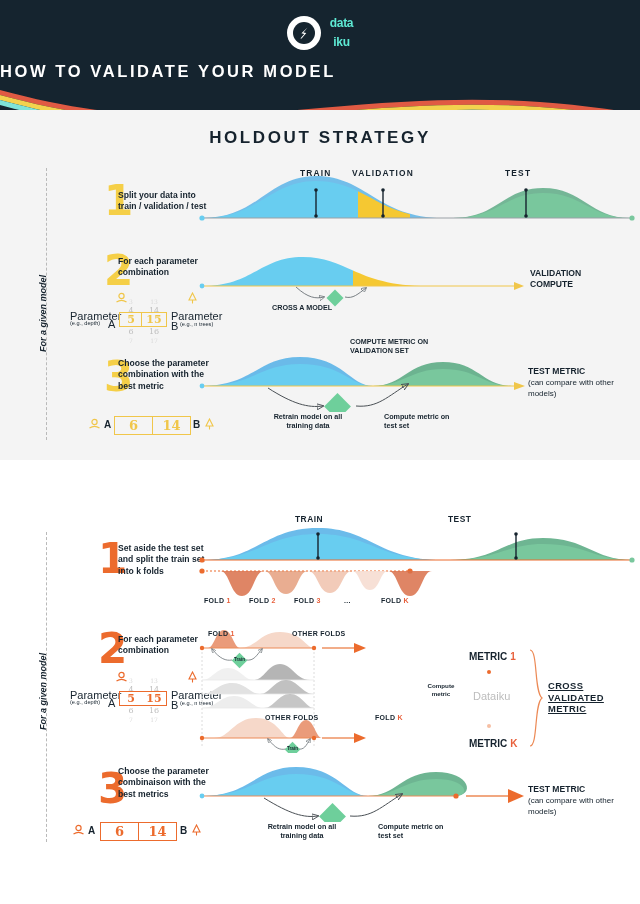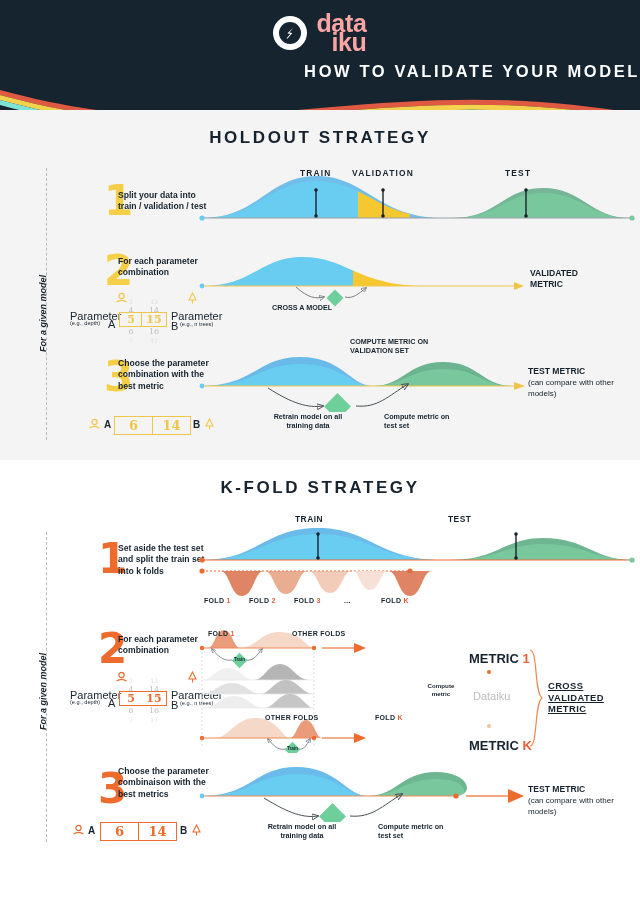--- a/index.html
+++ b/index.html
@@ -20,25 +20,25 @@
   }
   .logo-wrap{
     position:absolute;left:0;top:14px;width:640px;
     display:flex;justify-content:center;align-items:center;gap:9px;
   }
   .logo-mark{
     width:34px;height:34px;border-radius:50%;background:#ffffff;
     display:flex;align-items:center;justify-content:center;
   }
   .logo-text{
-    color:#fca5a5;font-weight:bold;font-size:25px;line-height:19px;
-    letter-spacing:-0.3px;text-align:right;
+    color:#5eead4;font-weight:bold;font-size:12px;line-height:19px;
+    letter-spacing:-0.3px;text-align:center;
   }
   .title{
-    position:absolute;left:0;top:62px;width:640px;text-align:right;
+    position:absolute;left:0;top:62px;width:640px;text-align:left;
     color:#ffffff;font-size:16.5px;font-weight:bold;letter-spacing:2.6px;
   }
   .wave{position:absolute;left:0;top:86px;width:640px;height:40px;}
 
   
   .sec-holdout{
     position:absolute;left:0;top:110px;width:640px;height:350px;
     background:#f4f4f4;
   }
   .sec-kfold{
@@ -132,21 +132,21 @@
     position:absolute;font-weight:bold;font-size:10px;color:#16232e;
   }
 
   
   .foldlab{
     position:absolute;font-size:7px;font-weight:bold;color:#16232e;
     white-space:nowrap;letter-spacing:0.3px;
   }
   .foldlab i{color:#e8603c;font-style:normal;}
   .metriclab{
-    position:absolute;font-size:13px;font-weight:bold;color:#16232e;white-space:nowrap;
+    position:absolute;font-size:10px;font-weight:bold;color:#16232e;white-space:nowrap;
   }
   .metriclab i{color:#e8603c;font-style:normal;}
   .avglab{
     position:absolute;font-size:11px;color:#bdbdbd;white-space:nowrap;
   }
   .cvmetric{
     position:absolute;font-size:9.4px;font-weight:bold;line-height:11.5px;
     color:#16232e;letter-spacing:0.4px;white-space:nowrap;
   }
   .computelab{
@@ -307,21 +307,21 @@
       <path d="M98,35 C110,46 118,47 126,45" fill="none" stroke="#6b7277" stroke-width="0.9" marker-end="url(#arrTiny)"></path>
       <path d="M147,45 C155,47 160,42 168,36" fill="none" stroke="#6b7277" stroke-width="0.9" marker-end="url(#arrTiny)"></path>
       <rect x="131" y="40" width="12" height="12" fill="#6ecf9b" transform="rotate(45 137 46)"></rect>
     </svg>
 
     <div class="caption" style="left:272px;top:303px;">CROSS A MODEL</div>
     <div class="caption" style="left:350px;top:303px;width:110px;white-space:normal;margin-top:34px;">
       <span>COMPUTE METRIC ON VALIDATION SET</span>
     </div>
     <div class="outlab" style="left:530px;top:268px;width:70px;white-space:normal;">
-      <span>VALIDATED METRIC</span>
+      <span>VALIDATION COMPUTE</span>
     </div>
   </div>
 
   <div class="step">
     <div class="stepnum y" style="left:104px;top:358px;">3</div>
     <div class="steptext" style="left:118px;top:358px;">Choose the parameter combination with the best metric</div>
 
     <svg style="position:absolute;left:88px;top:418px;" width="13" height="13" viewBox="0 0 13 13">
       <ellipse cx="6.5" cy="4" rx="2.6" ry="2.6" fill="none" stroke="#f0c64a" stroke-width="1.2"></ellipse>
       <path d="M1.5 10 Q6.5 6.6 11.5 10" fill="none" stroke="#f0c64a" stroke-width="1.2"></path>
@@ -362,21 +362,20 @@
     <div class="caption" style="left:384px;top:412px;width:80px;white-space:normal;">
       <span>Compute metric on test set</span>
     </div>
     <div class="outlab" style="left:528px;top:366px;width:86px;white-space:normal;">
       <span>TEST METRIC</span>
       <div class="sub">(can compare with other models)</div>
     </div>
   </div>
 
   <div class="sec-kfold"></div>
-  <div class="sec-title k">K-FOLD STRATEGY</div>
 
   <div class="vdots" style="left:46px;top:532px;height:310px;"></div>
   <div class="vlabel" style="left:38px;top:730px;">For a given model</div>
 
   <div class="step">
     <div class="stepnum o" style="left:98px;top:540px;">1</div>
     <div class="steptext" style="left:118px;top:543px;">Set aside the test set and split the train set into k folds</div>
 
     <svg style="position:absolute;left:198px;top:520px;" width="438" height="80" viewBox="0 0 438 80">
 

